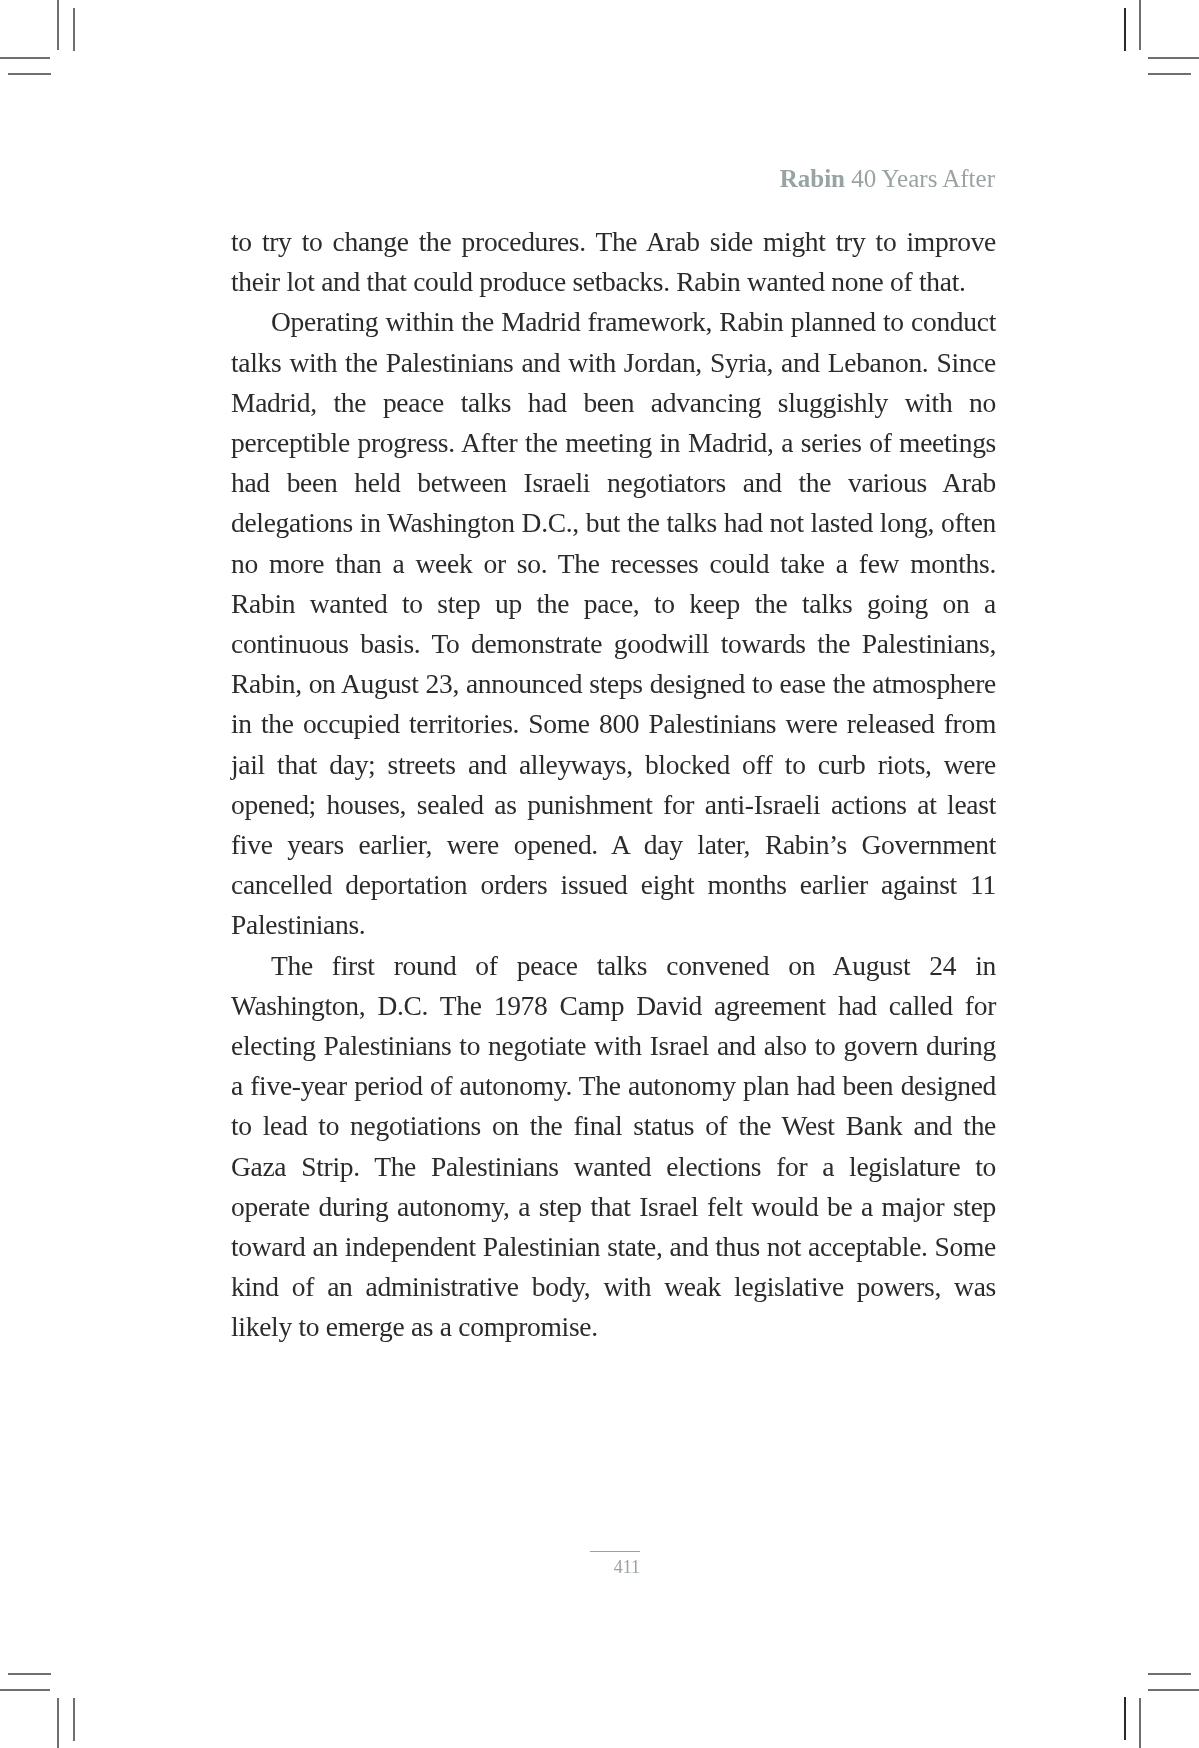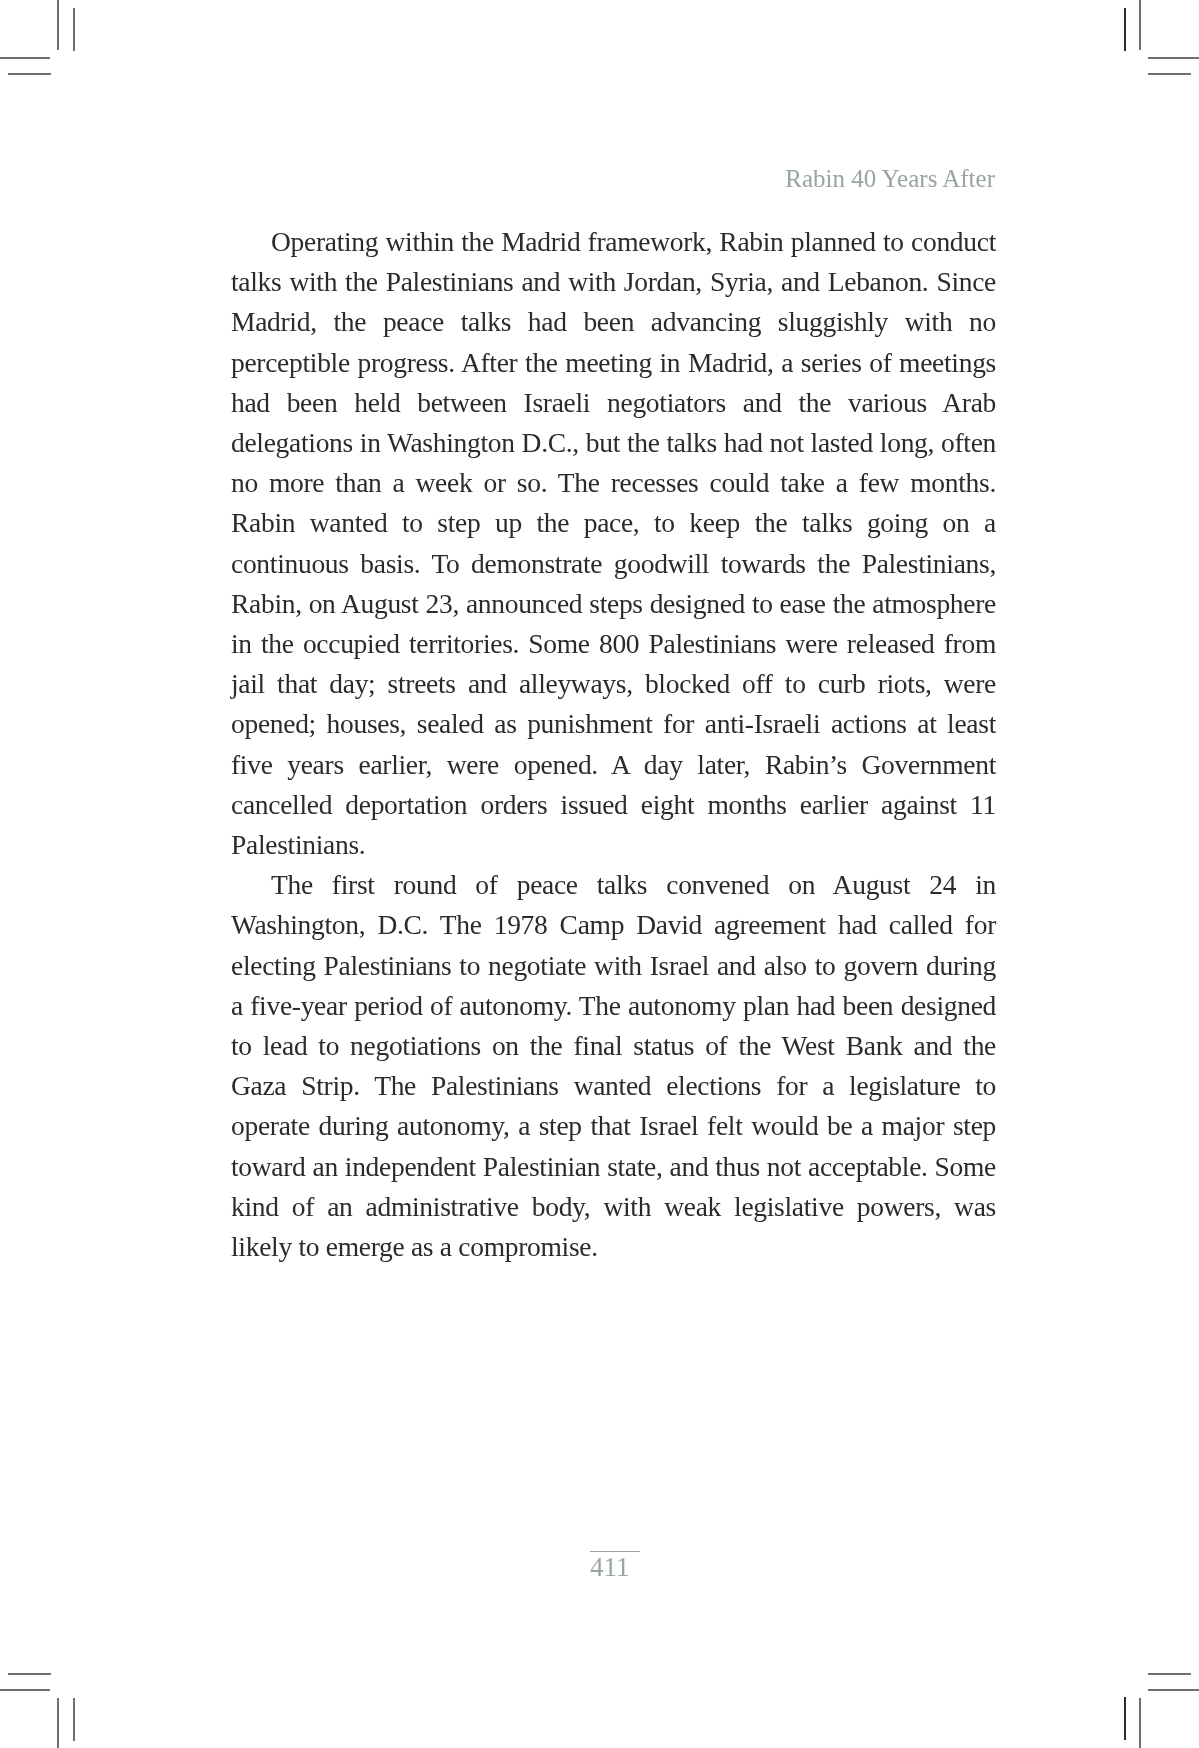--- a/index.html
+++ b/index.html
@@ -4,31 +4,31 @@
 <style>
   html, body { margin: 0; padding: 0; background: #ffffff; }
   body { width: 1199px; height: 1748px; position: relative; overflow: hidden; }
   .crop { position: absolute; background: #6f6f6f; }
   .crop.dark { background: #2a2a2a; }
   .header {
     position: absolute; right: 204px; top: 165px;
     font-family: "Liberation Serif", serif; font-size: 25px; color: #9aa3a3;
     white-space: nowrap;
   }
-  .header b { font-weight: normal; }
+  .header b { font-weight: bold; }
   .body-text {
     position: absolute; left: 231px; top: 222px; width: 765px;
     font-family: "Liberation Serif", serif; font-size: 27.5px; line-height: 40.2px;
     color: #2b2b2b; text-align: justify; letter-spacing: -0.3px;
   }
   .body-text p { margin: 0; text-indent: 40px; }
   .body-text p.first { text-indent: 0; }
   .folio {
-    position: absolute; left: 590px; top: 1551px; width: 50px; text-align: left;
-    font-family: "Liberation Serif", serif; font-size: 27px; color: #9aa3a3;
+    position: absolute; left: 590px; top: 1551px; width: 50px; text-align: right;
+    font-family: "Liberation Serif", serif; font-size: 18px; color: #9aa3a3;
     border-top: 1.5px solid #9aa3a3; padding-top: 2px; line-height: 26px;
   }
 </style>
 </head>
 <body>
 
 <div class="crop" style="left:57px;top:0;width:2px;height:50px;"></div>
 <div class="crop" style="left:73px;top:8px;width:2px;height:43px;"></div>
 <div class="crop" style="left:0;top:57px;width:50px;height:2px;"></div>
 <div class="crop" style="left:8px;top:73px;width:43px;height:2px;"></div>
@@ -44,17 +44,18 @@
 <div class="crop" style="left:73px;top:1698px;width:2px;height:43px;"></div>
 
 <div class="crop" style="left:1148px;top:1673px;width:43px;height:2px;"></div>
 <div class="crop" style="left:1148px;top:1689px;width:51px;height:2px;"></div>
 <div class="crop dark" style="left:1124px;top:1697px;width:2px;height:43px;"></div>
 <div class="crop" style="left:1139px;top:1698px;width:2px;height:50px;"></div>
 
 <div class="header"><b>Rabin</b><span> 40 Years After</span></div>
 
 <div class="body-text">
+  <p class="first">to try to change the procedures. The Arab side might try to improve their lot and that could produce setbacks. Rabin wanted none of that.</p>
   <p>Operating within the Madrid framework, Rabin planned to conduct talks with the Palestinians and with Jordan, Syria, and Lebanon. Since Madrid, the peace talks had been advancing sluggishly with no perceptible progress. After the meeting in Madrid, a series of meetings had been held between Israeli negotiators and the various Arab delegations in Washington D.C., but the talks had not lasted long, often no more than a week or so. The recesses could take a few months. Rabin wanted to step up the pace, to keep the talks going on a continuous basis. To demonstrate goodwill towards the Palestinians, Rabin, on August 23, announced steps designed to ease the atmosphere in the occupied territories. Some 800 Palestinians were released from jail that day; streets and alleyways, blocked off to curb riots, were opened; houses, sealed as punishment for anti-Israeli actions at least five years earlier, were opened. A day later, Rabin’s Government cancelled deportation orders issued eight months earlier against 11 Palestinians.</p>
   <p>The first round of peace talks convened on August 24 in Washington, D.C. The 1978 Camp David agreement had called for electing Palestinians to negotiate with Israel and also to govern during a five-year period of autonomy. The autonomy plan had been designed to lead to negotiations on the final status of the West Bank and the Gaza Strip. The Palestinians wanted elections for a legislature to operate during autonomy, a step that Israel felt would be a major step toward an independent Palestinian state, and thus not acceptable. Some kind of an administrative body, with weak legislative powers, was likely to emerge as a compromise.</p>
 </div>
 
 <div class="folio">411</div>
 
 </body></html>

